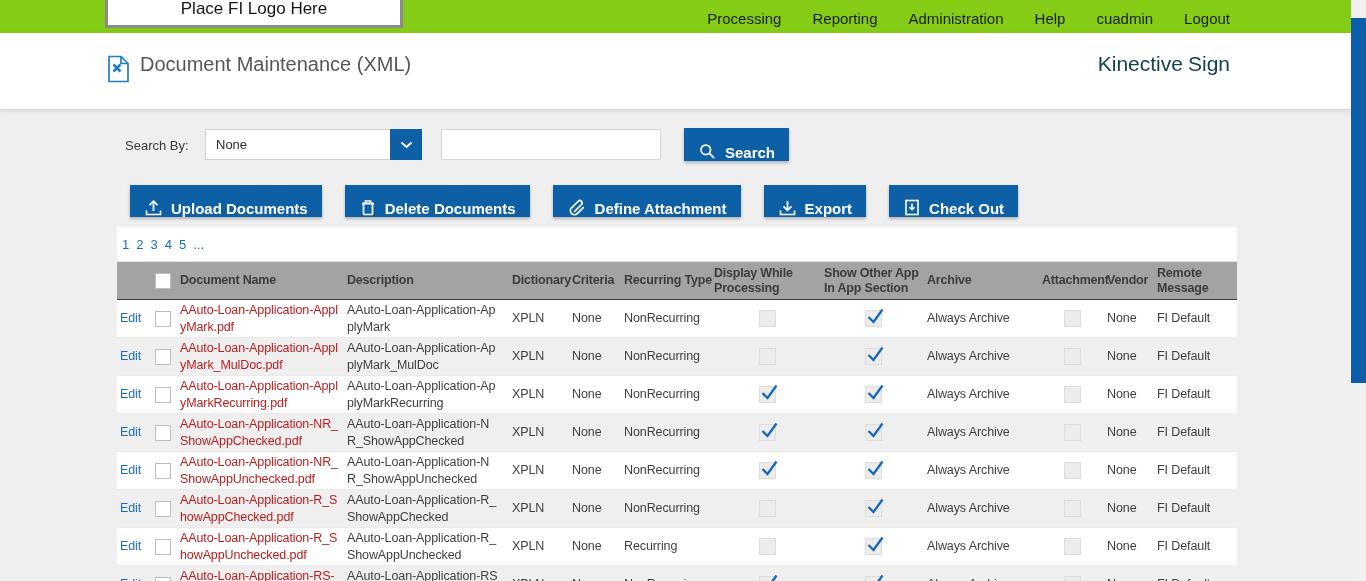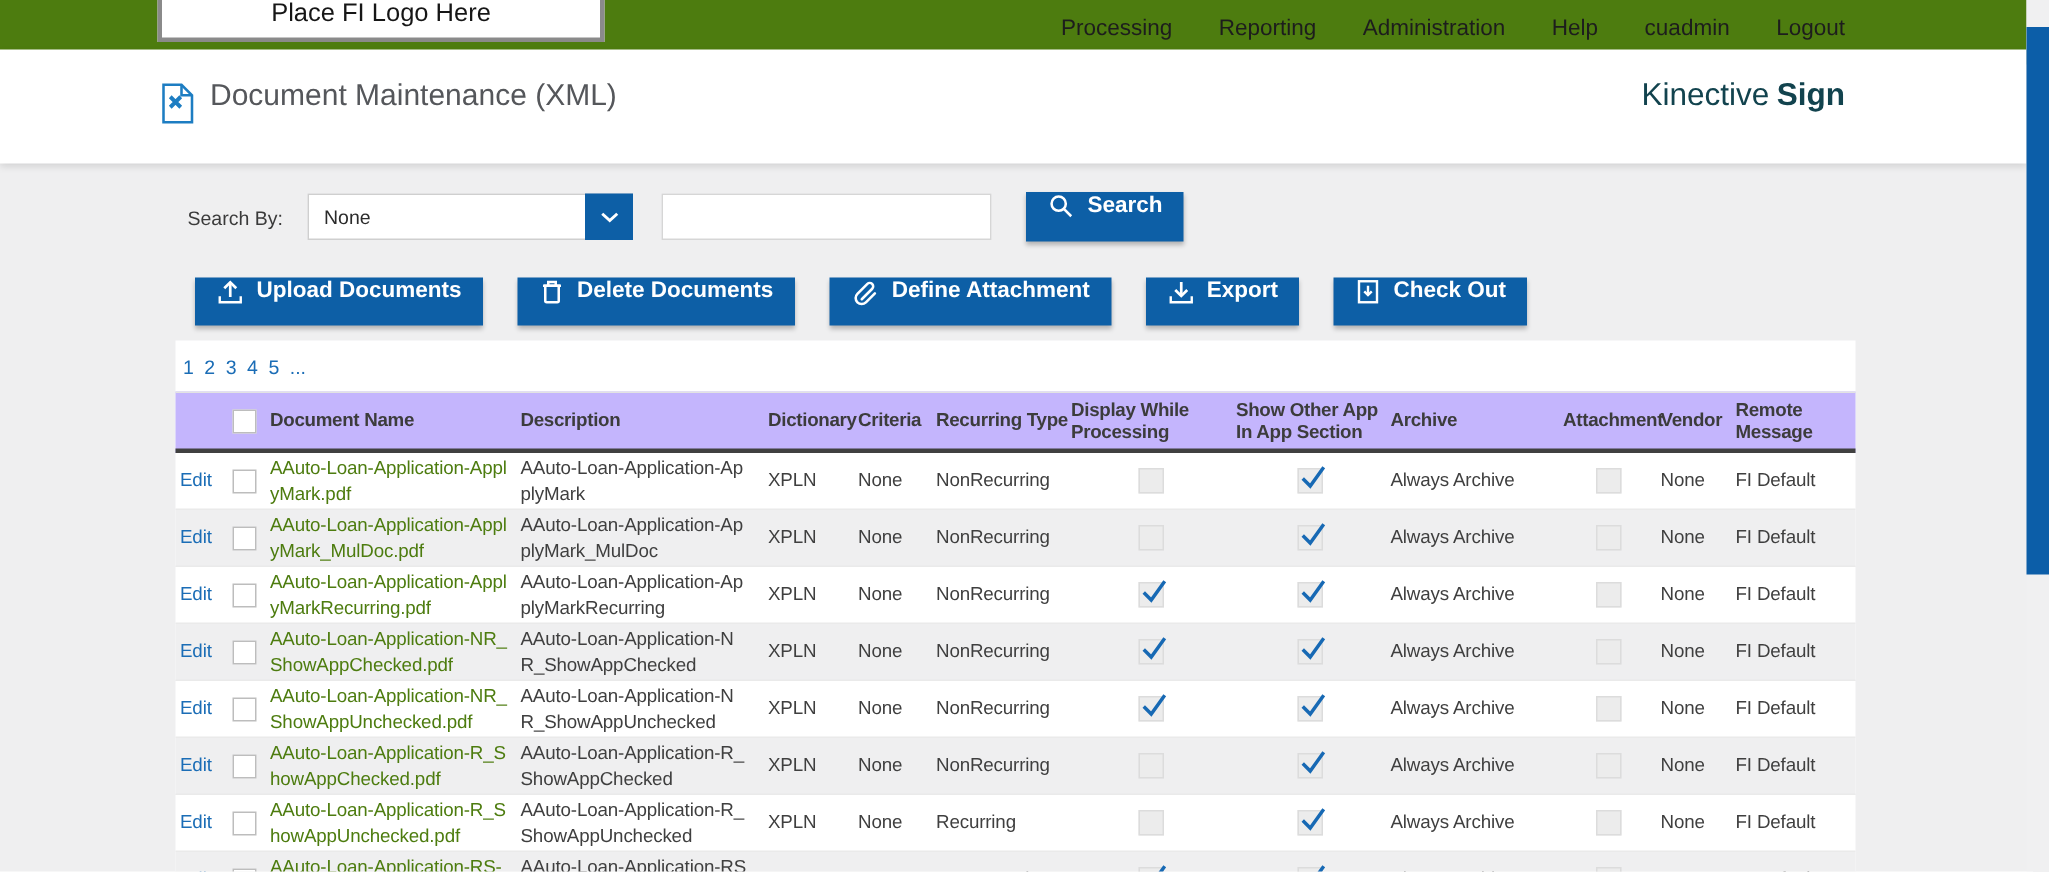--- a/index.html
+++ b/index.html
@@ -1,68 +1,68 @@
 <!DOCTYPE html>
 <html><head>
 <meta charset="utf-8">
 <style>
   html,body{margin:0;padding:0}
   body{
     width:1366px;height:581px;overflow:hidden;position:relative;
     background:#efeff0;font-family:"Liberation Sans",sans-serif;
   }
   
-  .topbar{position:absolute;left:0;top:0;width:1351px;height:43px;background:#4d7c0f;}
+  .topbar{position:absolute;left:0;top:0;width:1351px;height:43px;background:#84cc16;}
   .logo-box{position:absolute;left:105px;top:-10px;width:298px;height:38px;background:#fff;
     border:3px solid #8a8a8a;box-sizing:border-box;display:flex;align-items:center;justify-content:center;
     font-size:17px;color:#161616;}
   .nav{position:absolute;right:121px;top:0;height:33px;display:flex;gap:31px;align-items:center;
     padding-top:2px;font-size:15px;color:#1d1d1d;}
   .nav span{line-height:18px;cursor:pointer;}
   
   .header-band{position:absolute;left:0;top:33px;width:1351px;height:76px;background:#fff;
     box-shadow:0 2px 5px rgba(0,0,0,0.13);}
   .doc-icon{position:absolute;left:107px;top:22px;width:23px;height:28px;}
   .page-title{position:absolute;left:140px;top:0;height:62px;display:flex;align-items:center;
     font-size:20px;color:#55575b;}
   .brand{position:absolute;right:121px;top:0;height:62px;display:flex;align-items:center;
     font-size:21px;color:#12434e;}
-  .brand b{margin-left:5px;font-weight:700;}
+  .brand b{margin-left:5px;font-weight:400;}
   
   .search-label{position:absolute;left:125px;top:138px;font-size:13px;color:#3a3a3a;}
   .dropdown{position:absolute;left:205px;top:129px;width:217px;height:31px;background:#fff;
     border:1px solid #cfcfcf;box-sizing:border-box;display:flex;align-items:center;cursor:pointer;}
   .dropdown .val{flex:1;padding-left:10px;font-size:13px;color:#2b2b2b;}
   .dropdown .dd-btn{width:32px;height:31px;margin:-1px -1px -1px 0;background:#0d5fa6;
     display:flex;align-items:center;justify-content:center;flex:none;}
   .search-input{position:absolute;left:441px;top:129px;width:220px;height:31px;border:1px solid #d6d6d6;
     box-sizing:border-box;background:#fff;font-size:13px;padding:0 8px;outline:none;font-family:inherit;}
-  .btn{background:#0d5fa6;color:#fff;border:none;display:inline-flex;align-items:flex-start;gap:8px;
+  .btn{background:#0d5fa6;color:#fff;border:none;display:inline-flex;align-items:flex-end;gap:8px;
     font-family:inherit;font-size:15px;font-weight:700;cursor:pointer;box-shadow:0 2px 3px rgba(0,0,0,0.25);}
   .search-btn{position:absolute;left:684px;top:128px;height:33px;padding:0 14px;}
   
   .toolbar{position:absolute;left:130px;top:185px;display:flex;gap:23px;}
   .toolbar .btn{height:32px;padding:0 14px;}
   .btn .ic{display:flex;align-items:center;}
   
   .panel{position:absolute;left:117px;top:227px;width:1120px;background:#fff;}
   .pagination{height:34px;display:flex;align-items:center;gap:7px;padding-left:5px;font-size:13px;}
   .pagination span{color:#1b6db6;cursor:pointer;}
   .tgrid{display:grid;grid-template-columns:30px 31px 167px 165px 60px 52px 90px 110px 103px 115px 65px 50px 82px;
     align-items:center;}
-  .thead{background:#c4b5fd;min-height:37px;border-top:1px solid #e3e3e3;border-bottom:3px solid #404040;}
+  .thead{background:#a3a3a3;min-height:37px;border-top:1px solid #e3e3e3;border-bottom:1px solid #404040;}
   .th{font-size:12.5px;font-weight:700;color:#3c3c3c;line-height:1.2;white-space:nowrap;
     padding:2px 4px 2px 2px;letter-spacing:-0.2px;}
   .th.wrap{white-space:normal;}
   .trow{min-height:37px;border-bottom:1px solid #eaeaea;}
   .trow:nth-child(even){background:#efeff0;}
   .cell{font-size:12.5px;color:#3f3f3f;line-height:1.3;padding-left:2px;letter-spacing:-0.1px;}
   .c-edit{padding-left:3px;}
   a.edit{color:#1b6db6;text-decoration:none;cursor:pointer;}
-  .c-name{color:#4d7c0f;word-break:break-all;padding-right:5px;cursor:pointer;}
+  .c-name{color:#b91c1c;word-break:break-all;padding-right:5px;cursor:pointer;}
   .c-desc{word-break:break-all;padding-right:12px;}
   .cbx{display:flex;justify-content:center;}
   .scb{width:16px;height:16px;background:#fff;border:1px solid #bdbdbd;box-sizing:border-box;cursor:pointer;}
   .fcb{width:17px;height:17px;background:#ececec;border:1px solid #dcdcdc;box-sizing:border-box;
     position:relative;cursor:pointer;}
   .fcb svg{position:absolute;left:-1px;top:-4px;overflow:visible;}
   
   .scroll-track{position:absolute;left:1351px;top:0;width:15px;height:581px;background:#f0f0f1;}
   .scroll-thumb{position:absolute;left:0;top:18px;width:15px;height:365px;background:#0c5ea8;cursor:pointer;}
 </style>

